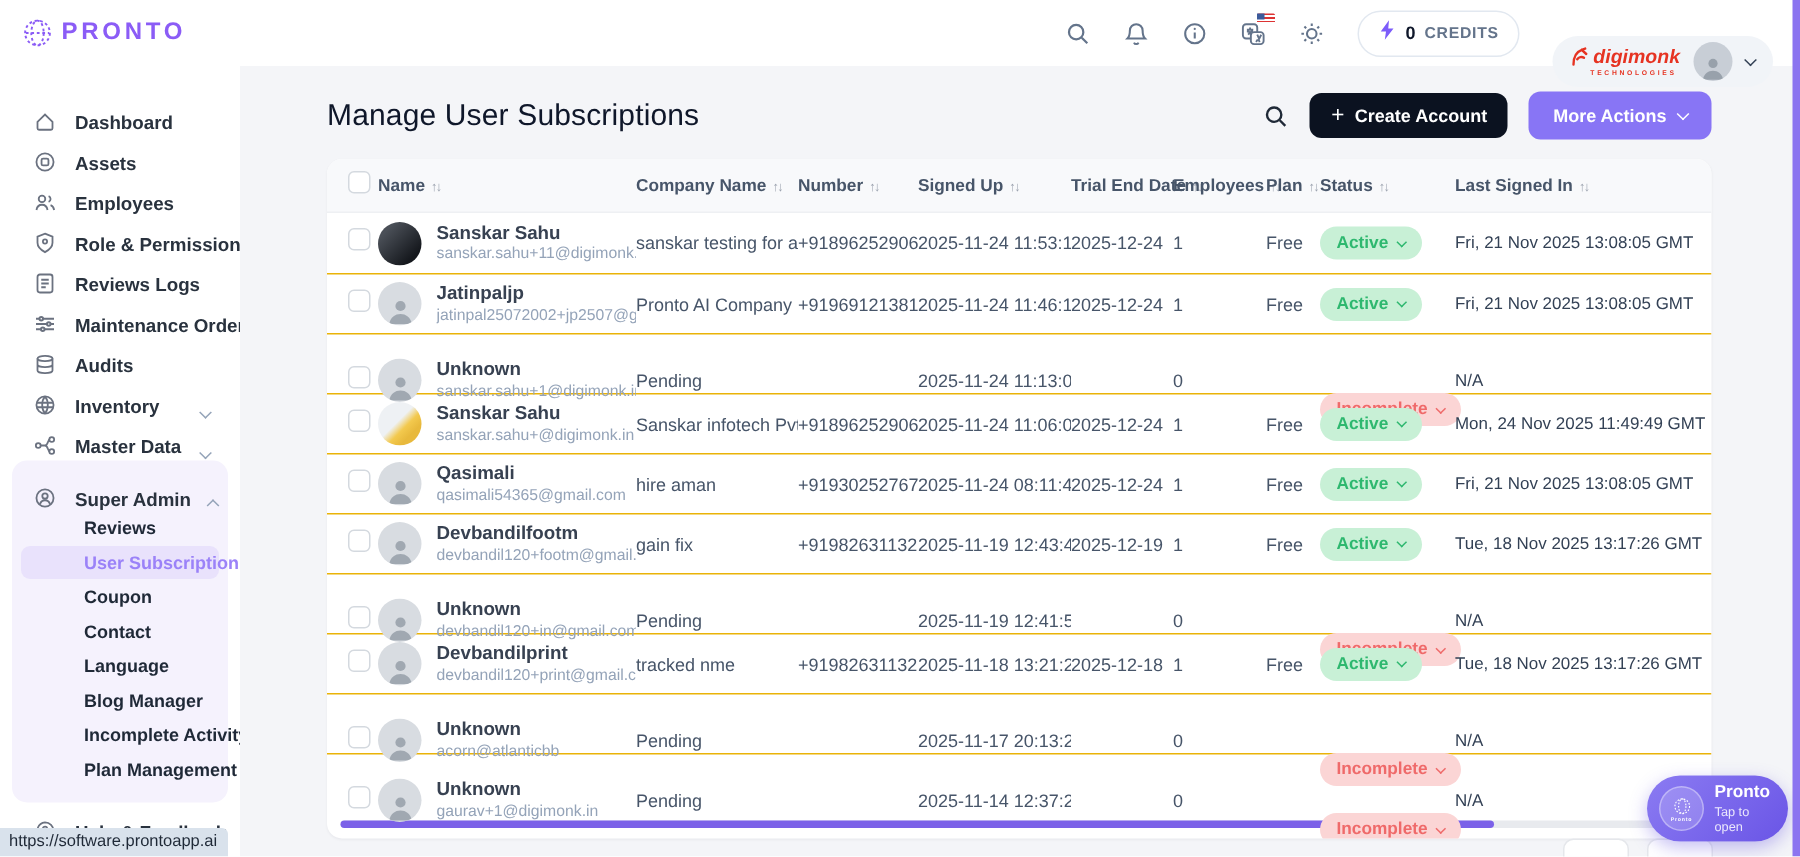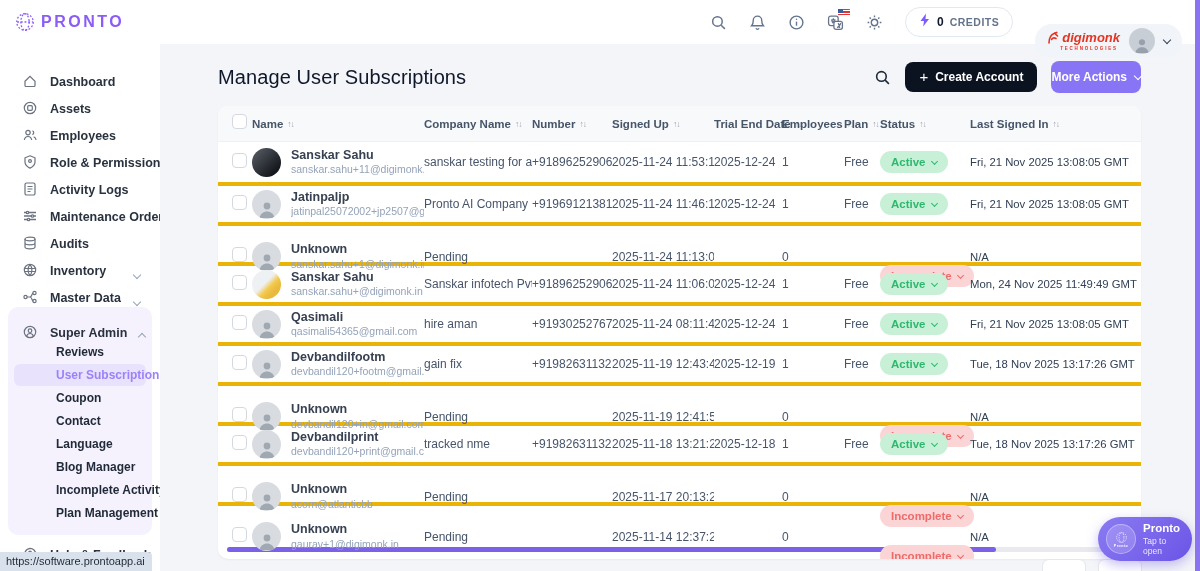--- a/index.html
+++ b/index.html
@@ -58,35 +58,35 @@
           padding:16px 59px 0 58px; }
   .page-head { display:flex; align-items:center; justify-content:space-between; height:34px; margin-bottom:12px; }
   .page-title { font-size:20px; font-weight:400; color:#0f172a; letter-spacing:.1px; }
   .head-actions { display:flex; align-items:center; gap:14px; }
   .head-actions .tico { color:#1f2937; }
   .btn-dark { display:flex; align-items:center; gap:7px; background:#0b1220; color:#fff; border:none;
               font-size:12px; font-weight:700; padding:8px 14px; border-radius:8px; cursor:pointer;
               font-family:inherit; }
   .btn-dark .plus { font-size:15px; font-weight:500; line-height:10px; }
   .btn-purple { display:flex; align-items:center; gap:8px; background:#8875f5; color:#fff; border:none;
-                font-size:12px; font-weight:700; padding:9px 0; border-radius:8px; cursor:pointer;
+                font-size:12px; font-weight:700; padding:9px 16px; border-radius:8px; cursor:pointer;
                 font-family:inherit; }
   .btn-purple .chev { border-color:#fff; margin-top:-3px; }
 
   
   .card { background:#fff; border-radius:10px; box-shadow:0 1px 2px rgba(15,23,42,.05); overflow:hidden; }
   .grid { display:grid; grid-template-columns:34px 172px 108px 80px 102px 68px 62px 36px 90px 1fr; align-items:center; }
   .thead { height:36px; background:#f8f9fb; border-bottom:1px solid #eef0f3; }
   .th { display:flex; align-items:center; gap:4px; font-size:11.5px; font-weight:700; color:#475569;
         white-space:nowrap; cursor:pointer; }
   .sort { font-size:8.5px; color:#9ca3af; letter-spacing:-1px; }
   .c-check { padding-left:14px; }
   .checkbox { width:15px; height:15px; border:1.5px solid #d4d9df; border-radius:4px; background:#fff;
               display:inline-block; cursor:pointer; }
-  .trow { height:40px; border-top:4px solid #eab308; }
+  .trow { height:40px; border-top:1px solid #eab308; }
   .trow:first-child { border-top:none; }
   .c-name { display:flex; align-items:center; gap:10px; overflow:hidden; }
   .avatar { width:29px; height:29px; border-radius:50%; background:#d8dce1; overflow:hidden; flex:none;
             display:flex; align-items:flex-end; justify-content:center; }
   .avatar svg { width:20px; height:20px; fill:#a0a8b1; }
   .avatar.photo1 { background:linear-gradient(135deg,#4a4f57 20%,#15181d 80%); }
   .avatar.photo2 { background:linear-gradient(135deg,#eef1f4 45%,#f3c94e 60%,#e8b93c 75%); }
   .nm { display:flex; flex-direction:column; line-height:1.25; overflow:hidden; }
   .n1 { font-size:12.5px; font-weight:700; color:#374151; white-space:nowrap; }
   .n2 { font-size:10.5px; color:#94a3b8; white-space:nowrap; }
@@ -237,21 +237,21 @@
         </span>
         <span class="s-label">Role &amp; Permission</span>
       </div>
       <div class="side-item">
         <span class="s-icon">
           <svg viewBox="0 0 16 16" fill="none" stroke="currentColor" stroke-width="1.2">
             <rect x="3" y="2" width="10" height="12" rx="1.6"></rect>
             <path d="M5.5 5.5h5M5.5 8h5M5.5 10.5h3"></path>
           </svg>
         </span>
-        <span class="s-label">Activity Logs</span>
+        <span class="s-label">Reviews Logs</span>
       </div>
       <div class="side-item">
         <span class="s-icon">
           <svg viewBox="0 0 16 16" fill="none" stroke="currentColor" stroke-width="1.3">
             <path d="M2 4.5h12M2 8h12M2 11.5h12"></path>
             <circle cx="5.5" cy="4.5" r="1.2" fill="#fff"></circle>
             <circle cx="10.5" cy="8" r="1.2" fill="#fff"></circle>
             <circle cx="6.5" cy="11.5" r="1.2" fill="#fff"></circle>
           </svg>
         </span>

